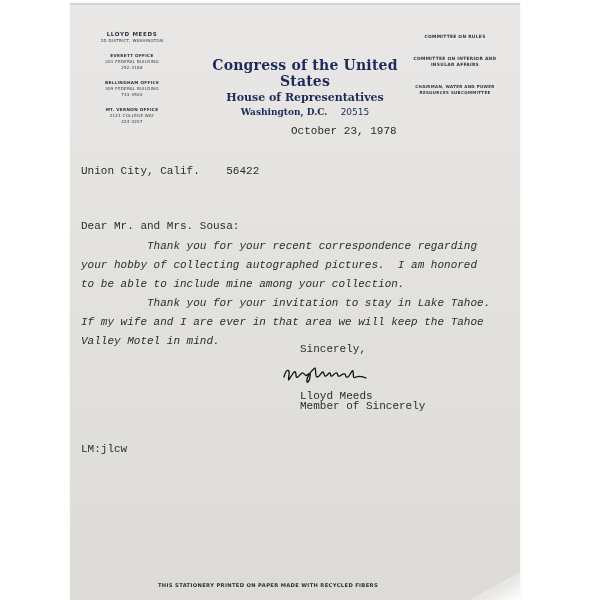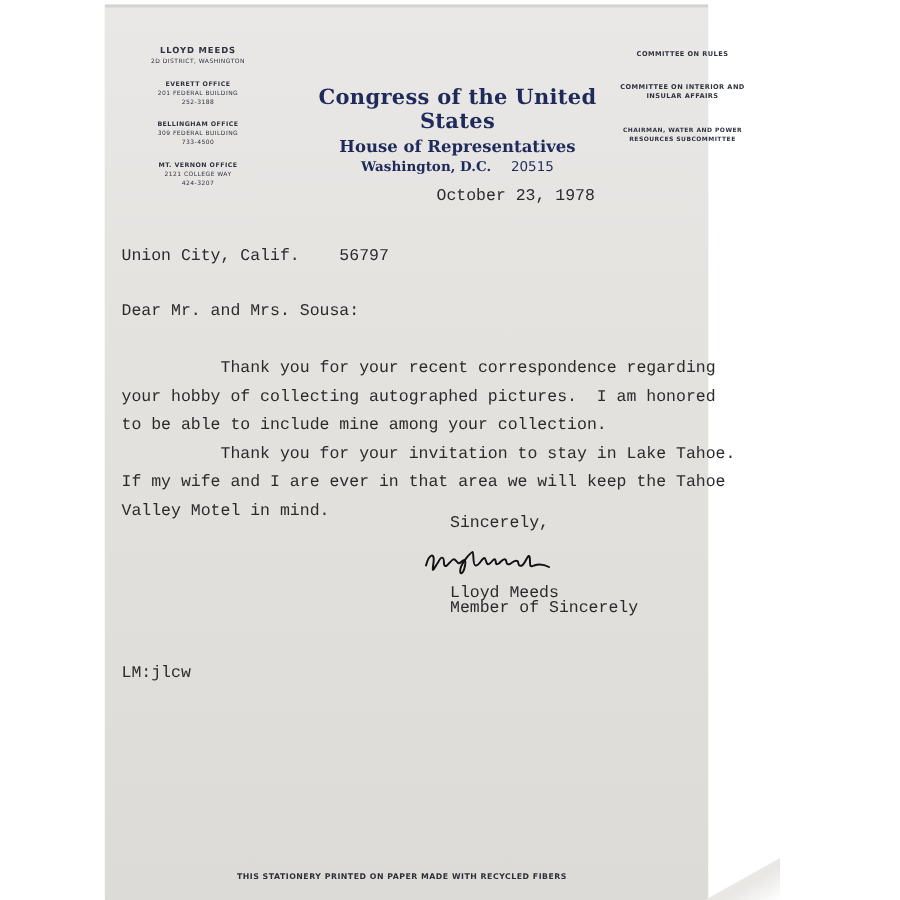--- a/index.html
+++ b/index.html
@@ -1,20 +1,20 @@
 <!DOCTYPE html>
 <html><head>
   <meta charset="utf-8">
   <style>
     html, body { margin: 0; padding: 0; }
     body {
       width: 600px; height: 600px; background: #ffffff; position: relative; overflow: hidden;
     }
     .paper {
-      position: absolute; left: 70px; top: 3px; width: 402px; height: 597px;
+      position: absolute; left: 70px; top: 3px; width: 450px; height: 597px;
       background: linear-gradient(180deg, #e9e8e6 0%, #e3e2df 40%, #dcdbd8 100%);
       box-shadow: 0 0 1px rgba(0,0,0,0.15);
     }
     .paper .topedge {
       position: absolute; left: 0; top: 0; width: 100%; height: 2px; background: #d4d3d0;
     }
     .sc {
       font-family: "DejaVu Sans", sans-serif; color: #2f3340; text-transform: uppercase;
       text-align: center; letter-spacing: 0.3px;
     }
@@ -32,22 +32,22 @@
     .heading .l1 { font-family: "DejaVu Serif", serif; font-weight: bold; font-size: 14px; letter-spacing: 0.2px; }
     .heading .l2 { font-family: "DejaVu Serif", serif; font-weight: bold; font-size: 11px; margin-top: 2px; }
     .heading .l3 { font-family: "DejaVu Serif", serif; font-weight: bold; font-size: 9px; margin-top: 3px; }
     .heading .l3 .zip { font-family: "DejaVu Sans", sans-serif; font-weight: normal; margin-left: 10px; }
     .mono {
       font-family: "Liberation Mono", monospace; font-size: 11px; color: #2b2b2b; position: absolute;
       white-space: pre; line-height: 10.2px;
     }
     .date { left: 291px; top: 126px; }
     .addr { left: 81px; top: 166px; }
-    .salut { left: 81px; top: 203px; }
-    .body-text { left: 81px; top: 237px; line-height: 19px; }
+    .salut { left: 81px; top: 221px; }
+    .body-text { left: 81px; top: 237px; line-height: 19px; font-style: italic; }
     .closing { left: 300px; top: 344px; text-align: right; }
     .sig { position: absolute; left: 280px; top: 363px; width: 90px; height: 22px; }
     .signame { left: 300px; top: 391px; }
     .initials { left: 81px; top: 444px; }
     .footer {
       position: absolute; left: 128px; top: 582px; width: 280px; text-align: center;
       font-family: "DejaVu Sans", sans-serif; font-size: 5.2px; font-weight: bold; color: #2e2e35;
       letter-spacing: 0.35px; text-transform: uppercase;
     }
     .curl {
@@ -93,21 +93,21 @@
 
   <div class="right-col sc">
     <div class="c">Committee on Rules</div>
     <div class="c">Committee on Interior and Insular Affairs</div>
     <div class="c small">Chairman, Water and Power Resources Subcommittee</div>
   </div>
 </div>
 
 <div class="mono date">October 23, 1978</div>
 
-<div class="mono addr"><div>Union City, Calif.    56797</div></div>
+<div class="mono addr"><div>Union City, Calif.    56422</div></div>
 
 <div class="mono salut">Dear Mr. and Mrs. Sousa:</div>
 
 <div class="mono body-text"><div>          Thank you for your recent correspondence regarding</div><div>your hobby of collecting autographed pictures.  I am honored</div><div>to be able to include mine among your collection.</div><div>          Thank you for your invitation to stay in Lake Tahoe.</div><div>If my wife and I are ever in that area we will keep the Tahoe</div><div>Valley Motel in mind.</div></div>
 
 <div class="mono closing">Sincerely,</div>
 
 <svg class="sig" viewBox="0 0 90 22">
   <path d="M4 14 C6 6, 10 5, 9 12 S8 18, 12 12 C14 8, 16 7, 16 13 C17 17, 20 11, 22 10 C24 9, 25 14, 27 12 C29 10, 31 9, 30 14 C29 20, 26 21, 27 16 C28 12, 33 6, 35 5 C36 5, 35 14, 37 14 C40 14, 41 9, 43 9 C44 9, 44 14, 46 13 C48 12, 49 9, 50 10 C51 11, 50 14, 52 13 C54 12, 55 9, 57 10 C58 11, 57 14, 60 13 C62 12, 63 10, 65 11 C66 12, 65 15, 68 14 C70 13, 72 6, 73 8 C74 12, 72 16, 76 14 C79 13, 82 13, 86 15" fill="none" stroke="#111111" stroke-width="1.3" stroke-linecap="round"></path>
 </svg>

